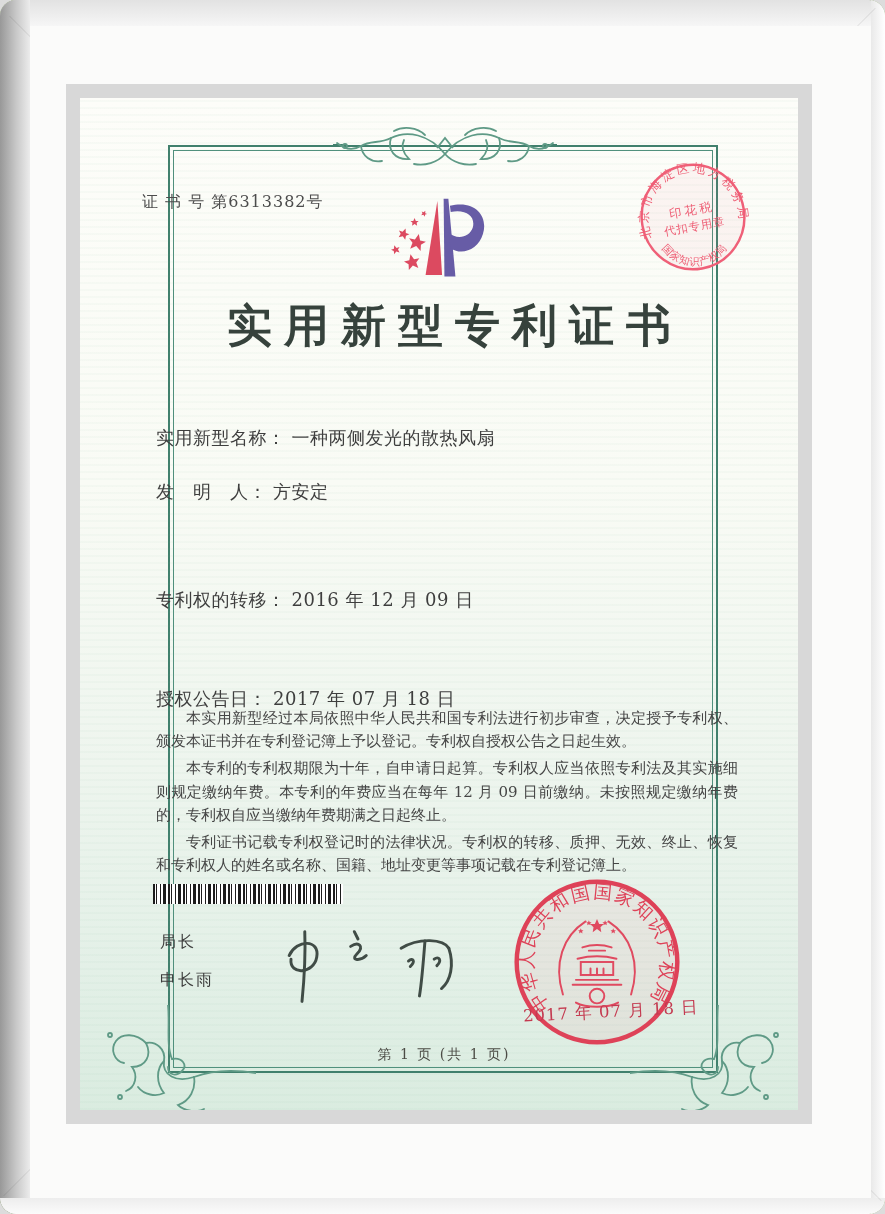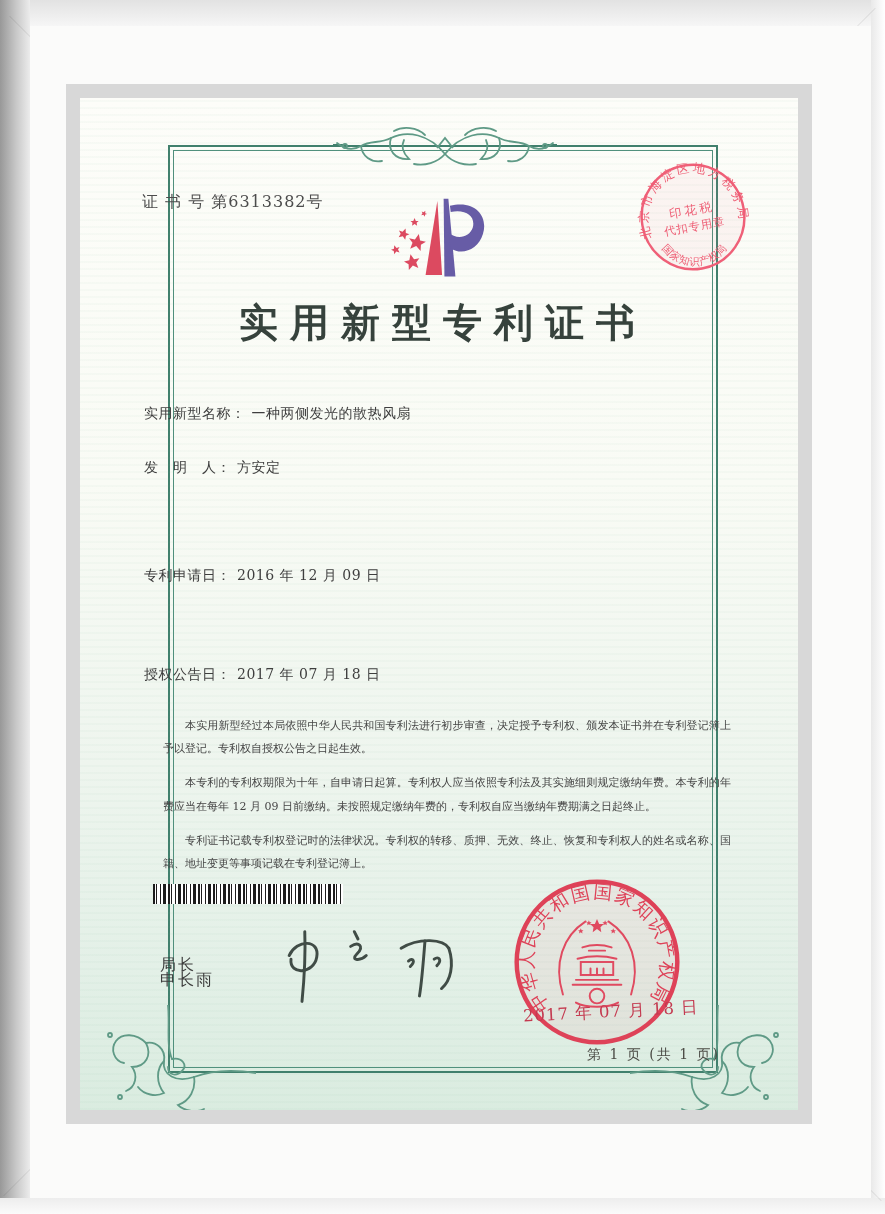--- a/index.html
+++ b/index.html
@@ -1,17 +1,17 @@
 <!DOCTYPE html>
 <html><head>
 <meta charset="utf-8">
 <style>
   html,body{margin:0;padding:0;background:#dcdcdc;}
   .stage{position:relative;width:885px;height:1214px;background:#4d7c0f;overflow:hidden;
-         font-family:"DejaVu Serif","Liberation Serif",serif;}
+         font-family:"DejaVu Serif","Liberation Serif",serif;border-radius:16px;}
   
   .frame-left{position:absolute;left:0;top:0;bottom:0;width:30px;
     background:linear-gradient(90deg,#989898,#c9c9c9 55%,#ececec);}
   .frame-top{position:absolute;left:0;top:0;right:0;height:26px;
     background:linear-gradient(180deg,#e2e2e2,#f6f6f6);}
   .frame-right{position:absolute;right:0;top:0;bottom:0;width:14px;
     background:linear-gradient(270deg,#ffffff,#e9e9e9);}
   .frame-bottom{position:absolute;left:0;bottom:0;right:0;height:16px;
     background:linear-gradient(0deg,#fbfbfb,#ededed);}
   .miter{position:absolute;width:120px;height:1px;background:rgba(0,0,0,0.07);}
@@ -28,37 +28,37 @@
     background:repeating-linear-gradient(0deg,rgba(120,178,148,0.045) 0 2px,rgba(255,255,255,0) 2px 7px);}
   .green-border{position:absolute;left:88px;top:47px;width:550px;height:928px;box-sizing:border-box;
     border:2px solid #41806d;}
   .green-border .inner-line{position:absolute;inset:3px;border:1px solid #4f8f7c;}
   .orn{position:absolute;z-index:3;}
   
   .cert-no{position:absolute;left:62px;top:94px;font-size:16px;letter-spacing:1px;color:#4c4c4c;white-space:pre;z-index:4;}
   .logo{position:absolute;left:300px;top:92px;width:110px;height:96px;z-index:4;}
   .tax-stamp{position:absolute;left:556px;top:62px;width:114px;height:114px;transform:rotate(-10deg);z-index:4;}
   .title{position:absolute;left:88px;top:198px;width:550px;margin:0;text-align:center;
-    font-size:39px;font-weight:600;letter-spacing:12px;color:#36423c;z-index:4;}
-  .field{position:absolute;left:64px;font-size:14px;color:#3e3e3e;letter-spacing:0.5px;z-index:4;}
+    font-size:45px;font-weight:600;letter-spacing:12px;color:#36423c;z-index:4;padding-left:12px;}
+  .field{position:absolute;left:76px;font-size:18px;color:#3e3e3e;letter-spacing:0.5px;z-index:4;margin-top:21px;}
   .flabel{white-space:pre;}
   .fvalue{margin-left:6px;}
   .f0{top:307px}.f1{top:361px}.f2{top:415px}.f3{top:469px}.f4{top:523px}.f5{top:568px}
   .paras{position:absolute;left:72px;top:605px;width:590px;z-index:4;}
-  .paras p{margin:11px;font-size:11px;line-height:23.2px;color:#454545;text-align:justify;text-indent:2em;}
+  .paras p{margin:4px;font-size:15px;line-height:23.2px;color:#454545;text-align:justify;text-indent:2em;}
   .barcode{position:absolute;left:73px;top:786px;width:190px;height:20px;z-index:4;
     background:repeating-linear-gradient(90deg,#1c1c1c 0 2px,#fff 2px 3px,#1c1c1c 3px 4px,#fff 4px 7px,
       #1c1c1c 7px 8px,#fff 8px 10px,#1c1c1c 10px 13px,#fff 13px 15px);}
-  .dir-title{position:absolute;left:80px;top:857px;font-size:16px;color:#3c3c3c;letter-spacing:2px;z-index:4;}
+  .dir-title{position:absolute;left:80px;top:834px;font-size:16px;color:#3c3c3c;letter-spacing:2px;z-index:4;}
   .dir-name{position:absolute;left:80px;top:872px;font-size:16px;color:#3c3c3c;letter-spacing:2px;z-index:4;text-align:center;}
   .sig{position:absolute;left:178px;top:830px;width:222px;height:78px;z-index:4;}
   .seal{position:absolute;left:431px;top:778px;width:172px;height:172px;z-index:5;}
   .seal-date{position:absolute;left:443px;top:903px;font-size:16.5px;color:#c43a50;letter-spacing:1px;
     transform:rotate(-3deg);z-index:6;white-space:pre;}
-  .footer{position:absolute;left:88px;top:948px;width:552px;text-align:right;
+  .footer{position:absolute;left:88px;top:948px;width:552px;text-align:center;
     font-size:14px;color:#4b4b45;letter-spacing:2px;z-index:4;}
   .stx{fill:#ee5d74;}
   .stc{fill:#ee5d74;}
 </style>
 </head>
 <body>
 
 <div class="stage">
 
   <svg width="0" height="0" style="position:absolute">
@@ -150,21 +150,21 @@
 
     <h1 class="title">实用新型专利证书</h1>
 
     <div class="field f0">
       <span class="flabel">实用新型名称：</span><span class="fvalue">一种两侧发光的散热风扇</span>
     </div>
     <div class="field f1">
       <span class="flabel">发　明　人：</span><span class="fvalue">方安定</span>
     </div>
     <div class="field f3">
-      <span class="flabel">专利申请日：</span><span class="fvalue">2016 年 12 月 09 日</span>
+      <span class="flabel">专利权的转移：</span><span class="fvalue">2016 年 12 月 09 日</span>
     </div>
     <div class="field f5">
       <span class="flabel">授权公告日：</span><span class="fvalue">2017 年 07 月 18 日</span>
     </div>
 
     <div class="paras">
       <p>本实用新型经过本局依照中华人民共和国专利法进行初步审查，决定授予专利权、颁发本证书并在专利登记簿上予以登记。专利权自授权公告之日起生效。</p>
       <p>本专利的专利权期限为十年，自申请日起算。专利权人应当依照专利法及其实施细则规定缴纳年费。本专利的年费应当在每年 12 月 09 日前缴纳。未按照规定缴纳年费的，专利权自应当缴纳年费期满之日起终止。</p>
       <p>专利证书记载专利权登记时的法律状况。专利权的转移、质押、无效、终止、恢复和专利权人的姓名或名称、国籍、地址变更等事项记载在专利登记簿上。</p>
     </div>

